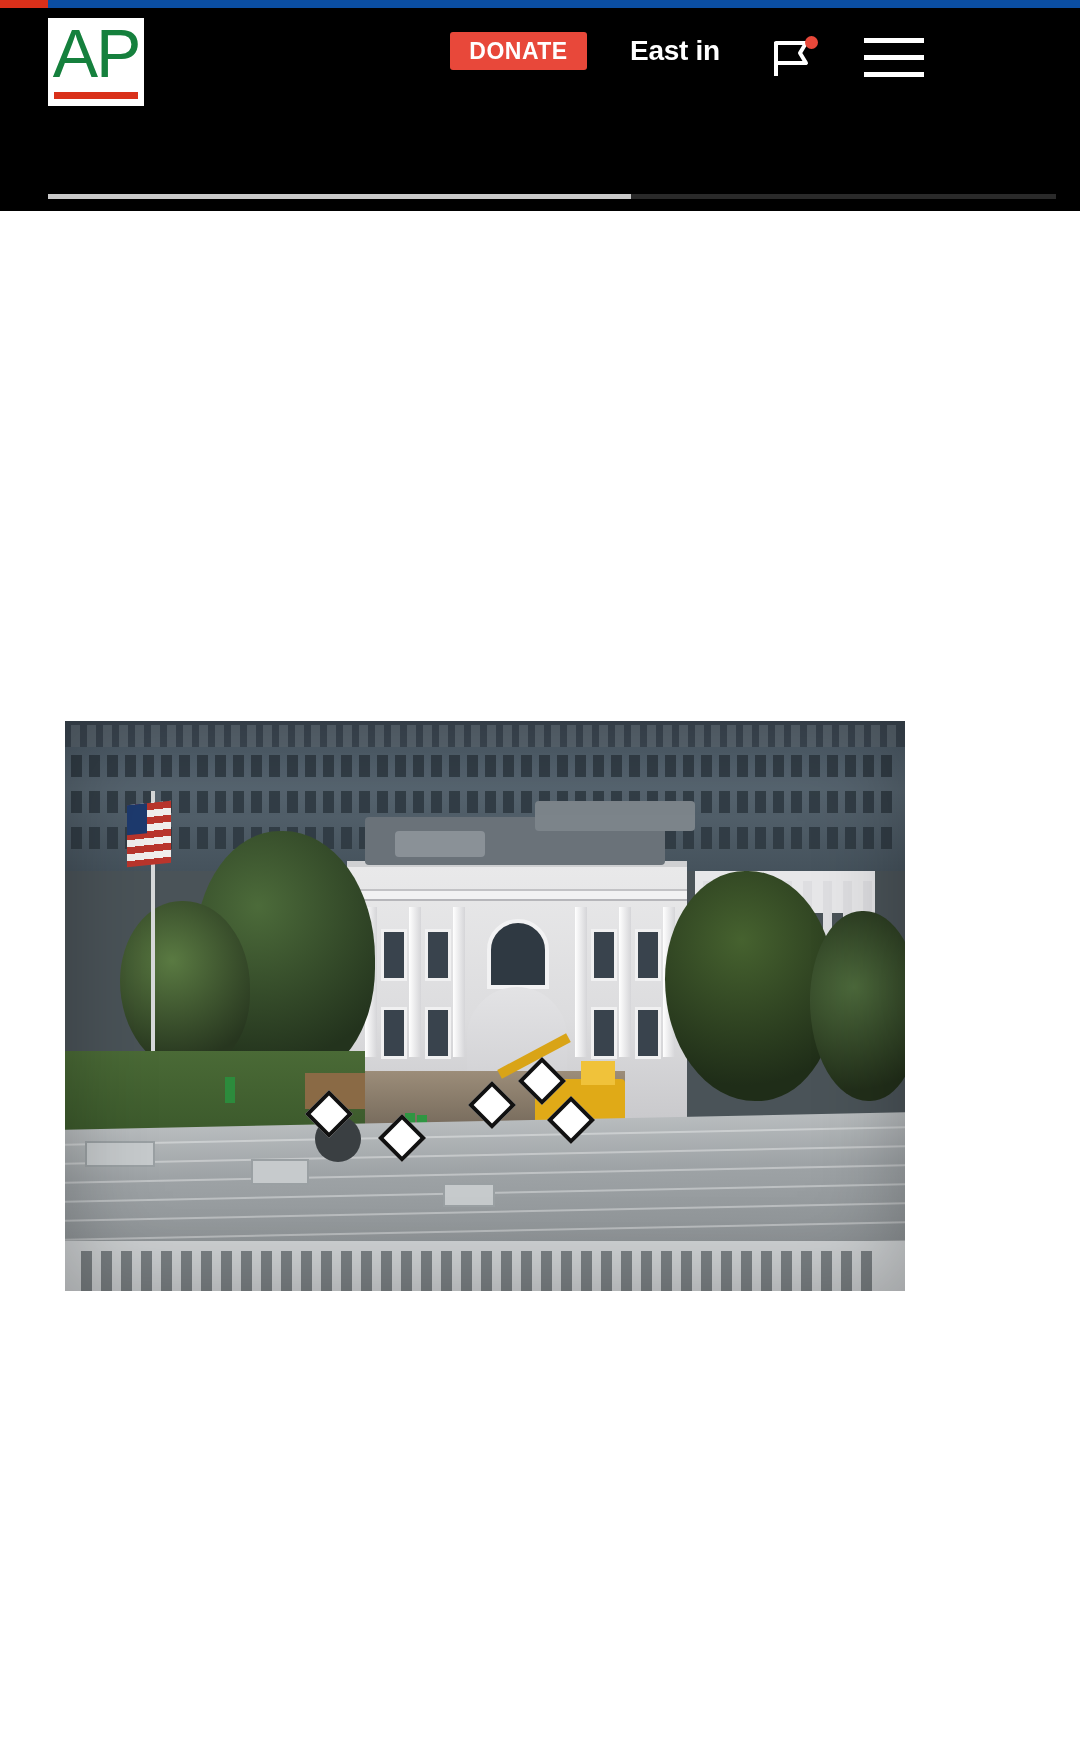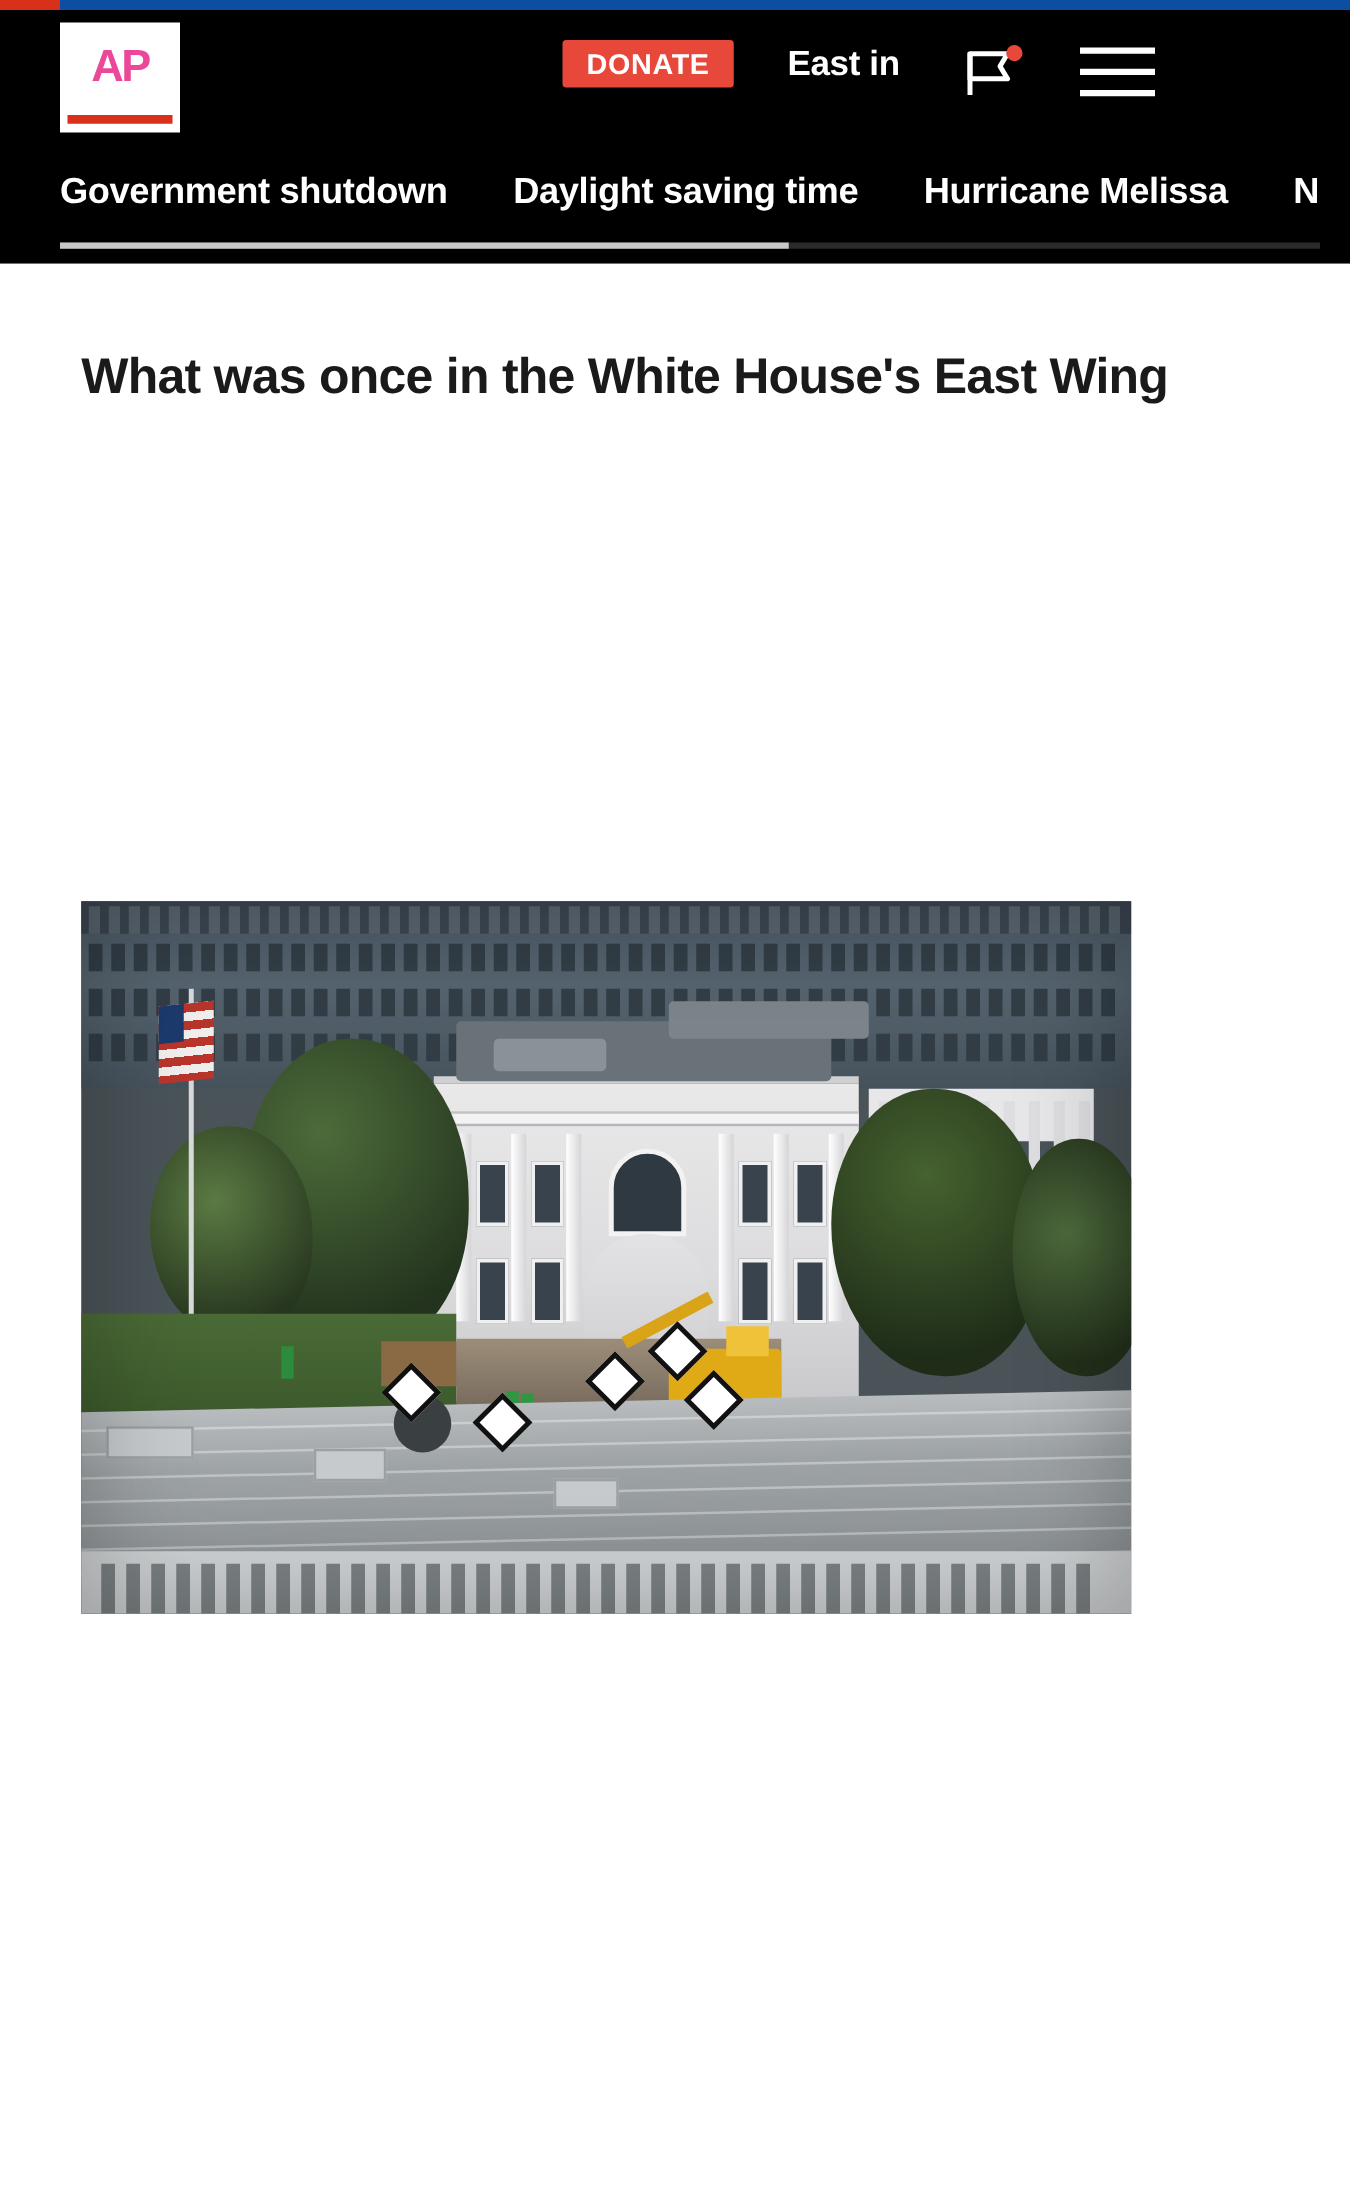--- a/index.html
+++ b/index.html
@@ -35,24 +35,24 @@
     position: absolute;
     left: 48px; top: 10px;
     width: 96px; height: 88px;
     background: #ffffff;
     display: flex;
     align-items: flex-start;
     justify-content: center;
   }
   .ap-logo .ap-text {
     font-family: "Liberation Sans", sans-serif;
-    font-weight: bold;
-    font-size: 36px;
+    font-weight: normal;
+    font-size: 68px;
     letter-spacing: -2px;
-    color: #ec4899;
+    color: #15803d;
     line-height: 70px;
   }
   .ap-logo .ap-underline {
     position: absolute;
     left: 6px; bottom: 7px;
     width: 84px; height: 7px;
     background: #d9301a;
   }
 
   .donate-btn {
@@ -447,34 +447,27 @@
     </svg>
     <span class="dot"></span>
   </div>
 
   <div class="hamburger">
     <span></span>
     <span></span>
     <span></span>
   </div>
 
-  <div class="topic-nav">
-    <span class="topic first">Government shutdown</span>
-    <span class="topic">Daylight saving time</span>
-    <span class="topic">Hurricane Melissa</span>
-    <span class="topic">N</span>
-  </div>
 
   <div class="scroll-track"></div>
   <div class="scroll-thumb"></div>
 </div>
 
 <div class="content">
 
-  <h1 class="headline">What was once in the White House's East Wing</h1>
 
   <div class="photo-wrap">
 
     <div class="eeob">
       <div class="roofline" id="roofline">
           <i style="left: 6px;"></i>
           <i style="left: 22px;"></i>
           <i style="left: 38px;"></i>
           <i style="left: 54px;"></i>
           <i style="left: 70px;"></i>

